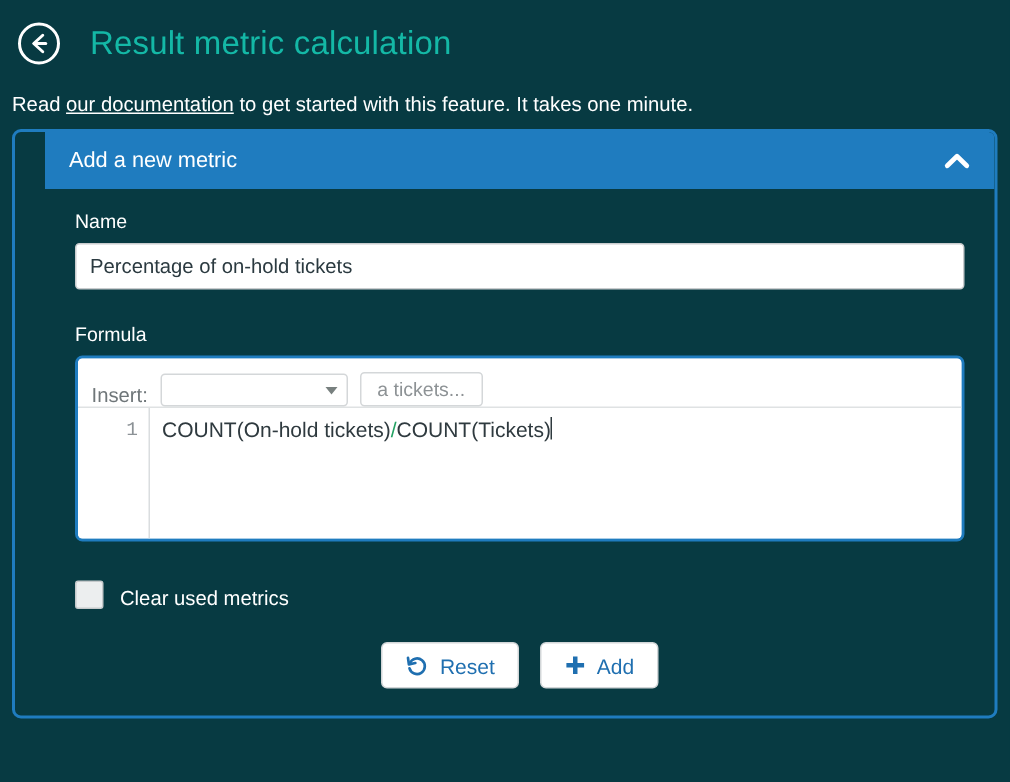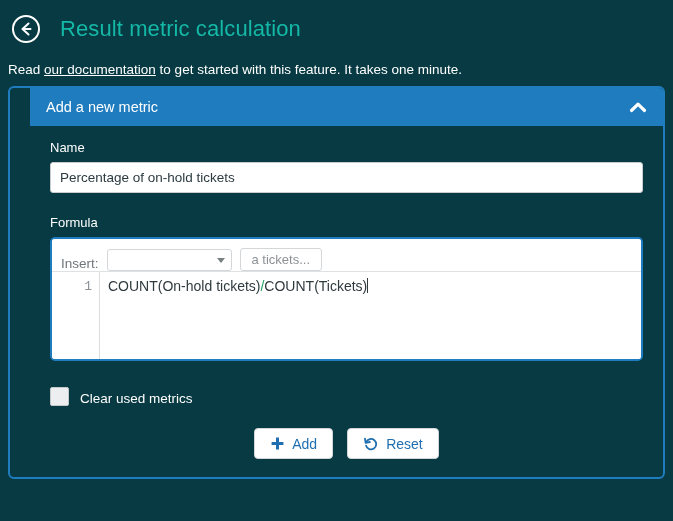--- a/index.html
+++ b/index.html
@@ -292,32 +292,32 @@
     </div>
 
     <div class="check-row">
       <div class="checkbox"></div>
       <div class="check-label">Clear used metrics</div>
     </div>
 
     <div class="actions">
       <button class="btn">
         <span>
-          <svg width="15" height="15" viewBox="0 0 15 15">
-            <path d="M7.5 1.6 L7.5 13.4 M1.6 7.5 L13.4 7.5" fill="none" stroke="#1f6fb0" stroke-width="3" stroke-linecap="butt"></path>
-          </svg>
-        </span>
-        <span>Add</span>
-      </button>
-
-      <button class="btn">
-        <span>
           <svg width="16" height="16" viewBox="0 0 16 16">
             <path d="M3.2 6.2 A5.2 5.2 0 1 1 3.0 9.6" fill="none" stroke="#1f6fb0" stroke-width="1.8" stroke-linecap="round"></path>
             <path d="M2.0 2.6 L2.6 6.9 L6.9 6.0" fill="none" stroke="#1f6fb0" stroke-width="1.8" stroke-linecap="round" stroke-linejoin="round"></path>
           </svg>
         </span>
         <span>Reset</span>
       </button>
+
+      <button class="btn">
+        <span>
+          <svg width="15" height="15" viewBox="0 0 15 15">
+            <path d="M7.5 1.6 L7.5 13.4 M1.6 7.5 L13.4 7.5" fill="none" stroke="#1f6fb0" stroke-width="3" stroke-linecap="butt"></path>
+          </svg>
+        </span>
+        <span>Add</span>
+      </button>
     </div>
 
   </div>
 </div>
 
 </body></html>

